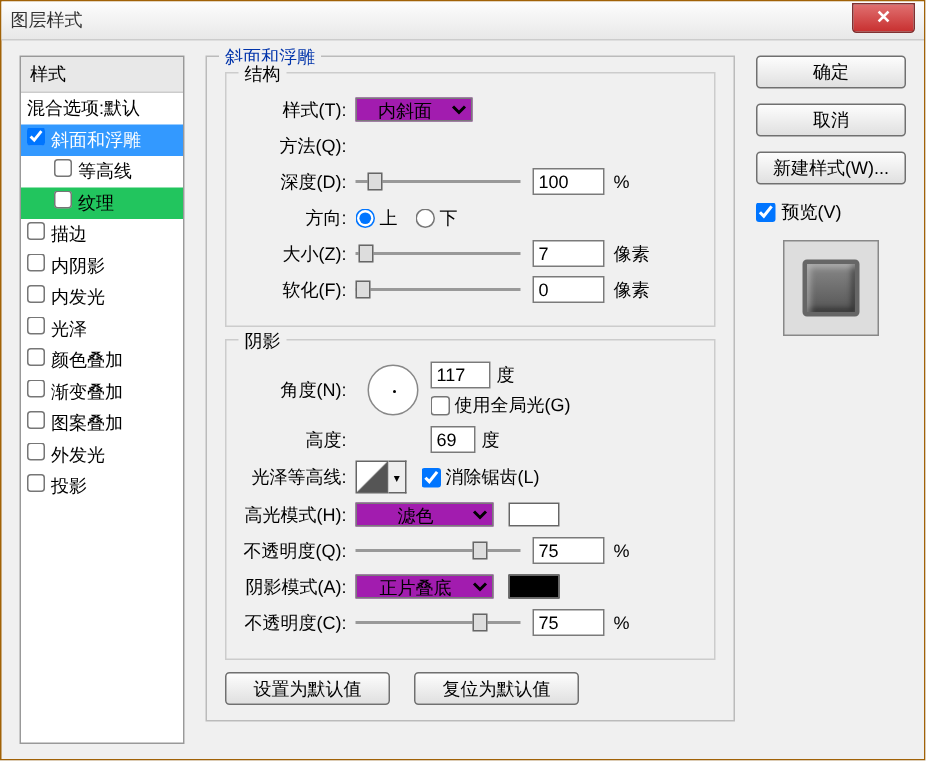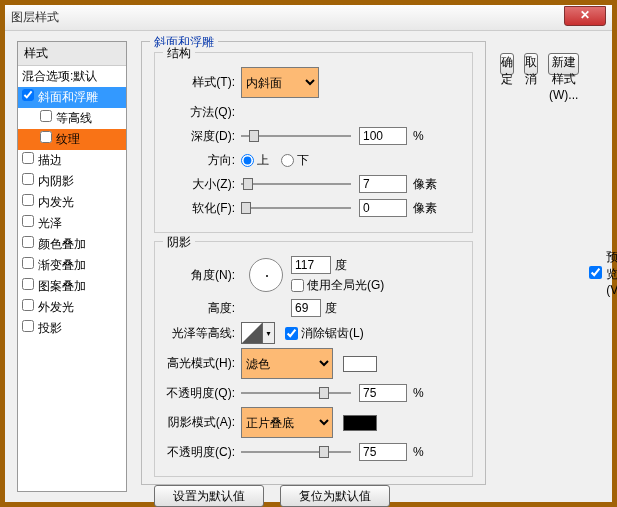--- a/index.html
+++ b/index.html
@@ -1,48 +1,48 @@
 <!DOCTYPE html>
 <html><head>
 <meta charset="utf-8">
 <style>
 * { box-sizing: border-box; margin: 0; padding: 0; font-family: "Microsoft YaHei", SimSun, sans-serif; font-size: 12px; }
 body { background: #f0f0f0; }
-.dialog { width: 617px; height: 507px; background: #f0f0f0; border: 5px solid #a16207; position: relative; }
+.dialog { width: 617px; height: 507px; background: #f0f0f0; border: 1px solid #a16207; position: relative; }
 .titlebar { height: 26px; background: linear-gradient(#fdfdfd, #e8e8e8); border-bottom: 1px solid #ccc; display: flex; align-items: center; padding: 0 6px; }
 .titlebar span { color: #333; }
 .close-btn { position: absolute; right: 6px; top: 1px; width: 42px; height: 20px; background: linear-gradient(#e07070, #c83030); border: 1px solid #803030; border-radius: 0 0 3px 3px; color: #fff; text-align: center; line-height: 16px; font-weight: bold; cursor: pointer; }
 .body { display: flex; padding: 10px 12px; gap: 14px; height: calc(100% - 26px); }
 .sidebar { width: 110px; border: 1px solid #999; background: #fff; }
 .side-head { background: #e8e8e8; padding: 3px 6px; border-bottom: 1px solid #ccc; }
 .side-item { display: flex; align-items: flex-start; gap: 4px; padding: 2px 4px; cursor: pointer; }
 .side-item.sel { background: #3399ff; color: #fff; }
 .side-item.sub { padding-left: 22px; }
 .side-item input[type=checkbox] { width: 12px; height: 12px; }
 .center { flex: 1; }
 .group { border: 1px solid #bbb; margin-bottom: 8px; position: relative; padding: 10px 12px 10px 12px; }
 .group-title { position: absolute; top: -8px; left: 8px; background: #f0f0f0; padding: 0 4px; font-size: 12px; color: #0033aa; }
 .subgroup { border: 1px solid #ccc; padding: 10px; position: relative; margin-bottom: 8px; }
 .subgroup-title { position: absolute; top: -8px; left: 8px; background: #f0f0f0; padding: 0 4px; }
 .row { display: flex; align-items: center; margin: 4px 0; min-height: 20px; }
 .label { width: 76px; text-align: right; padding-right: 6px; text-decoration: underline dotted transparent; }
-select { border: 1px solid #7a7a7a; background: #fdba74; height: 31px; font-size: 12px; }
+select { border: 1px solid #7a7a7a; background: #a21caf; height: 16px; font-size: 12px; text-align: center; }
 input[type=text] { border: 1px solid #7a7a7a; height: 18px; padding: 0 3px; text-align: left; font-size: 12px; }
 .slider { width: 110px; height: 14px; position: relative; margin-right: 8px; }
 .slider .track { position: absolute; top: 6px; left: 0; right: 0; height: 2px; background: #999; }
 .slider .thumb { position: absolute; top: 1px; width: 10px; height: 12px; background: #ddd; border: 1px solid #666; }
 .radio-row label { margin-right: 12px; display: inline-flex; align-items: center; gap: 3px; }
 .angle-dial { width: 34px; height: 34px; border: 1px solid #888; border-radius: 50%; background: #fff; position: relative; margin: 0 8px; }
 .angle-dial::after { content: ""; position: absolute; left: 50%; top: 50%; width: 2px; height: 2px; background: #000; border-radius: 50%; }
 .contour-sw { width: 22px; height: 22px; border: 1px solid #666; background: linear-gradient(135deg,#fff 0%, #fff 48%, #555 52%, #555 100%); display: inline-block; vertical-align: middle; }
 .dd-arrow { width: 12px; height: 22px; border: 1px solid #666; border-left: none; background: #eee; display: inline-flex; align-items: center; justify-content: center; font-size: 8px; }
 .swatch { width: 34px; height: 16px; border: 1px solid #666; display: inline-block; }
 .white { background: #fff; }
 .black { background: #000; }
-.right { width: 100px; display: flex; flex-direction: row; gap: 10px; margin-top: 12px; }
+.right { width: 100px; display: flex; flex-direction: column; gap: 10px; }
 .btn { height: 22px; border: 1px solid #707070; background: linear-gradient(#fdfdfd,#e0e0e0); border-radius: 3px; cursor: pointer; font-size: 12px; }
 .preview-box { width: 64px; height: 64px; border: 1px solid #888; background: #ddd; align-self: center; display: flex; align-items: center; justify-content: center; }
 .preview-swatch { width: 38px; height: 38px; background: linear-gradient(#888,#555); border: 3px solid #666; border-radius: 3px; box-shadow: inset 2px 2px 4px rgba(255,255,255,.4), inset -2px -2px 4px rgba(0,0,0,.5); }
 .btn-row { display: flex; gap: 16px; justify-content: flex-start; margin-top: 2px; }
 .btn-row .btn { width: 110px; }
 </style>
 </head>
 <body>
 
 <div class="dialog">
@@ -59,21 +59,21 @@
             <span>混合选项:默认</span>
           </div>
           <div class="side-item sel">
             <input type="checkbox" checked="" style="">
             <span>斜面和浮雕</span>
           </div>
           <div class="side-item sub">
             <input type="checkbox" style="">
             <span>等高线</span>
           </div>
-          <div class="side-item sub" style="background: #f97316;">
+          <div class="side-item sub" style="background: #22c55e;">
             <input type="checkbox" style="">
             <span>纹理</span>
           </div>
           <div class="side-item">
             <input type="checkbox" style="">
             <span>描边</span>
           </div>
           <div class="side-item">
             <input type="checkbox" style="">
             <span>内阴影</span>

